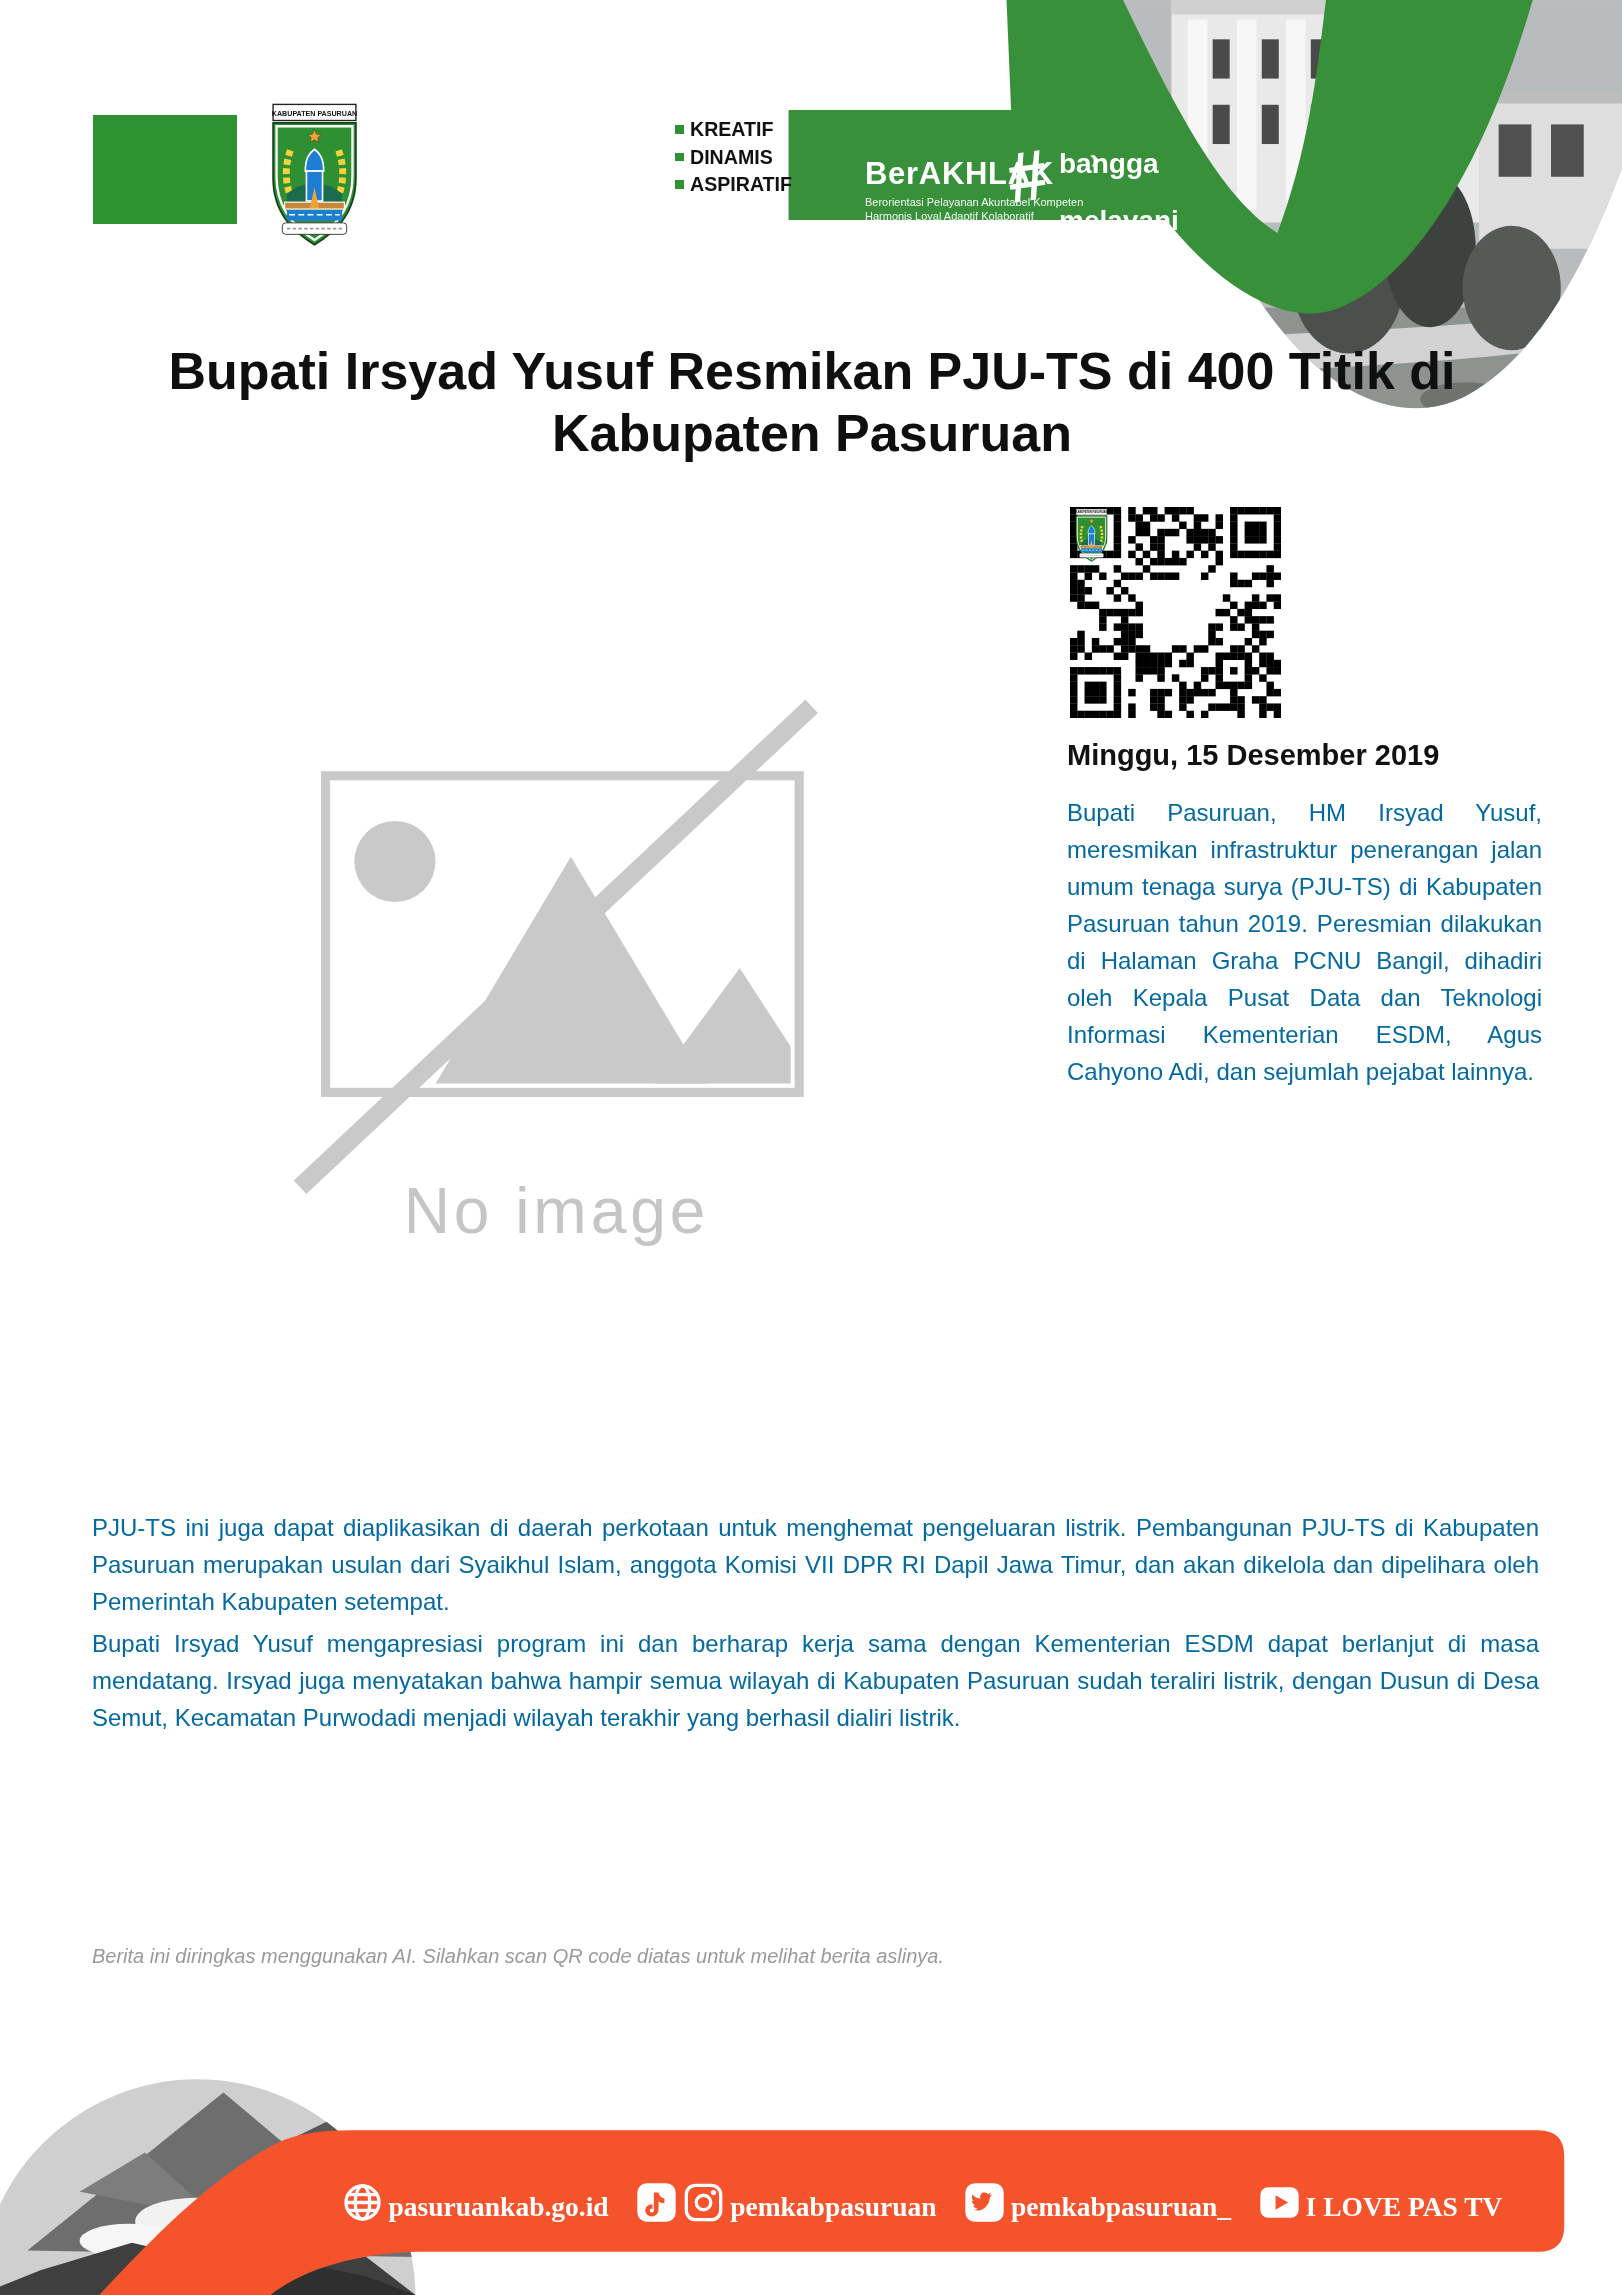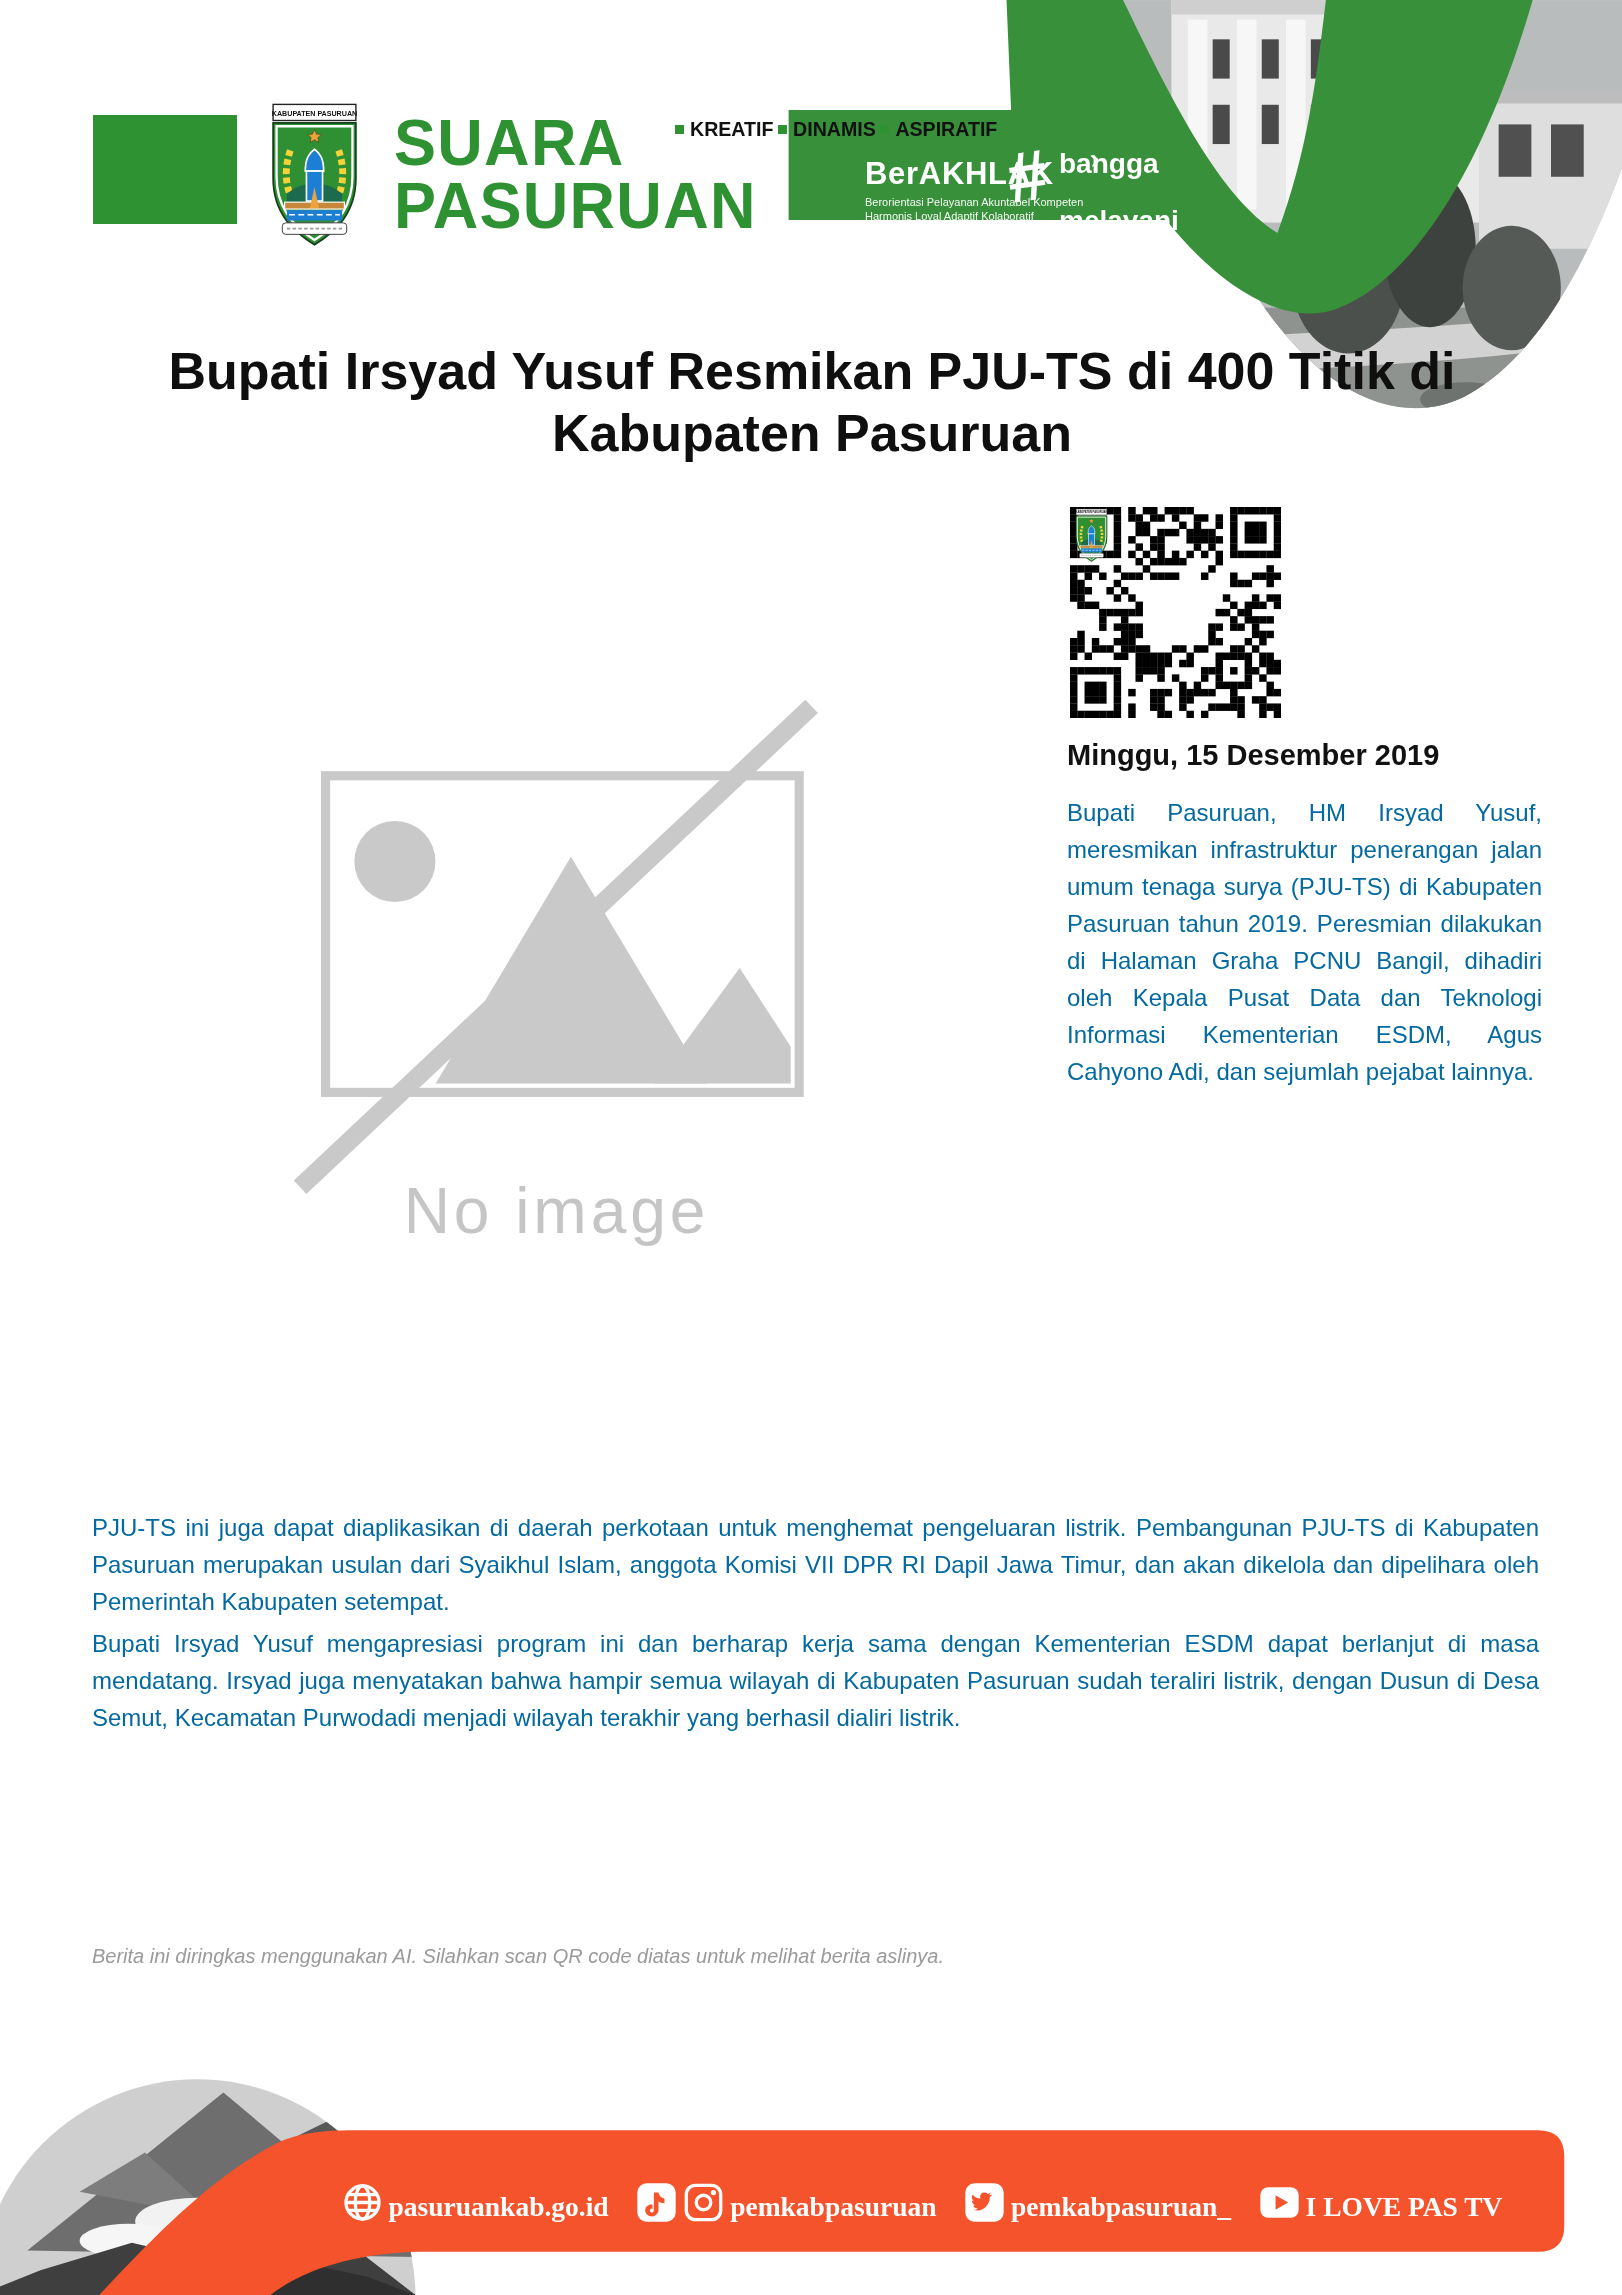--- a/index.html
+++ b/index.html
@@ -6,21 +6,21 @@
   .page{position:relative;width:1623px;height:2295px;background:#ffffff;overflow:hidden;
         font-family:"Liberation Sans", sans-serif;color:#1b1b1b;}
   .abs{position:absolute;}
 
   
   .green-rect{left:93px;top:115px;width:144px;height:109px;background:#2e9132;}
   .crest-large{left:257px;top:102px;width:115px;height:152px;}
   .wordmark{left:394px;top:110px;line-height:1;}
   .wordmark .l1,.wordmark .l2{font-weight:700;color:#2e9132;letter-spacing:1.3px;
         font-size:63px;transform:scaleY(1.04);transform-origin:left top;}
-  .taglist{left:675px;top:118px;display:flex;flex-direction:row;gap:4.6px;}
+  .taglist{left:675px;top:118px;display:flex;flex-direction:column;gap:4.6px;}
   .tagitem{display:flex;align-items:center;gap:6.5px;font-size:19.6px;font-weight:700;color:#111;}
   .tagbullet{width:8.5px;height:8.5px;background:#2e9132;display:inline-block;}
 
   .berakhlak{left:865px;top:156px;color:#fff;}
   .berakhlak .bt{font-size:31px;font-weight:700;letter-spacing:0.7px;position:relative;}
   .berakhlak .chev{position:absolute;right:-17px;top:-14.4px;font-size:29px;font-weight:700;transform:rotate(-8deg);}
   .berakhlak .bs{font-size:11px;font-weight:500;line-height:14.4px;opacity:.95;margin-top:2.6px;}
   .hashtag{left:1013px;top:140px;display:flex;color:#fff;}
   .hashtag .hsym{font-size:71px;font-weight:700;line-height:1;transform:rotate(-8deg);}
   .hashtag .hwords{margin-left:6.5px;margin-top:9.2px;display:flex;flex-direction:column;gap:28px;}
@@ -128,24 +128,20 @@
          L2342,0
          C2266,262 2156,430 2042,472
          C1952,504 1848,420 1782,336
          L1205,336 Z"></path>
   </svg>
 
   <div class="abs green-rect"></div>
   <svg class="abs crest-large" viewBox="0 0 100 132">
     <use href="#crest"></use>
   </svg>
-  <div class="abs wordmark">
-    <div class="l1">SUARA</div>
-    <div class="l2">PASURUAN</div>
-  </div>
   <div class="abs taglist">
     <div class="tagitem">
       <span class="tagbullet"></span>
       <span>KREATIF</span>
     </div>
     <div class="tagitem">
       <span class="tagbullet"></span>
       <span>DINAMIS</span>
     </div>
     <div class="tagitem">

